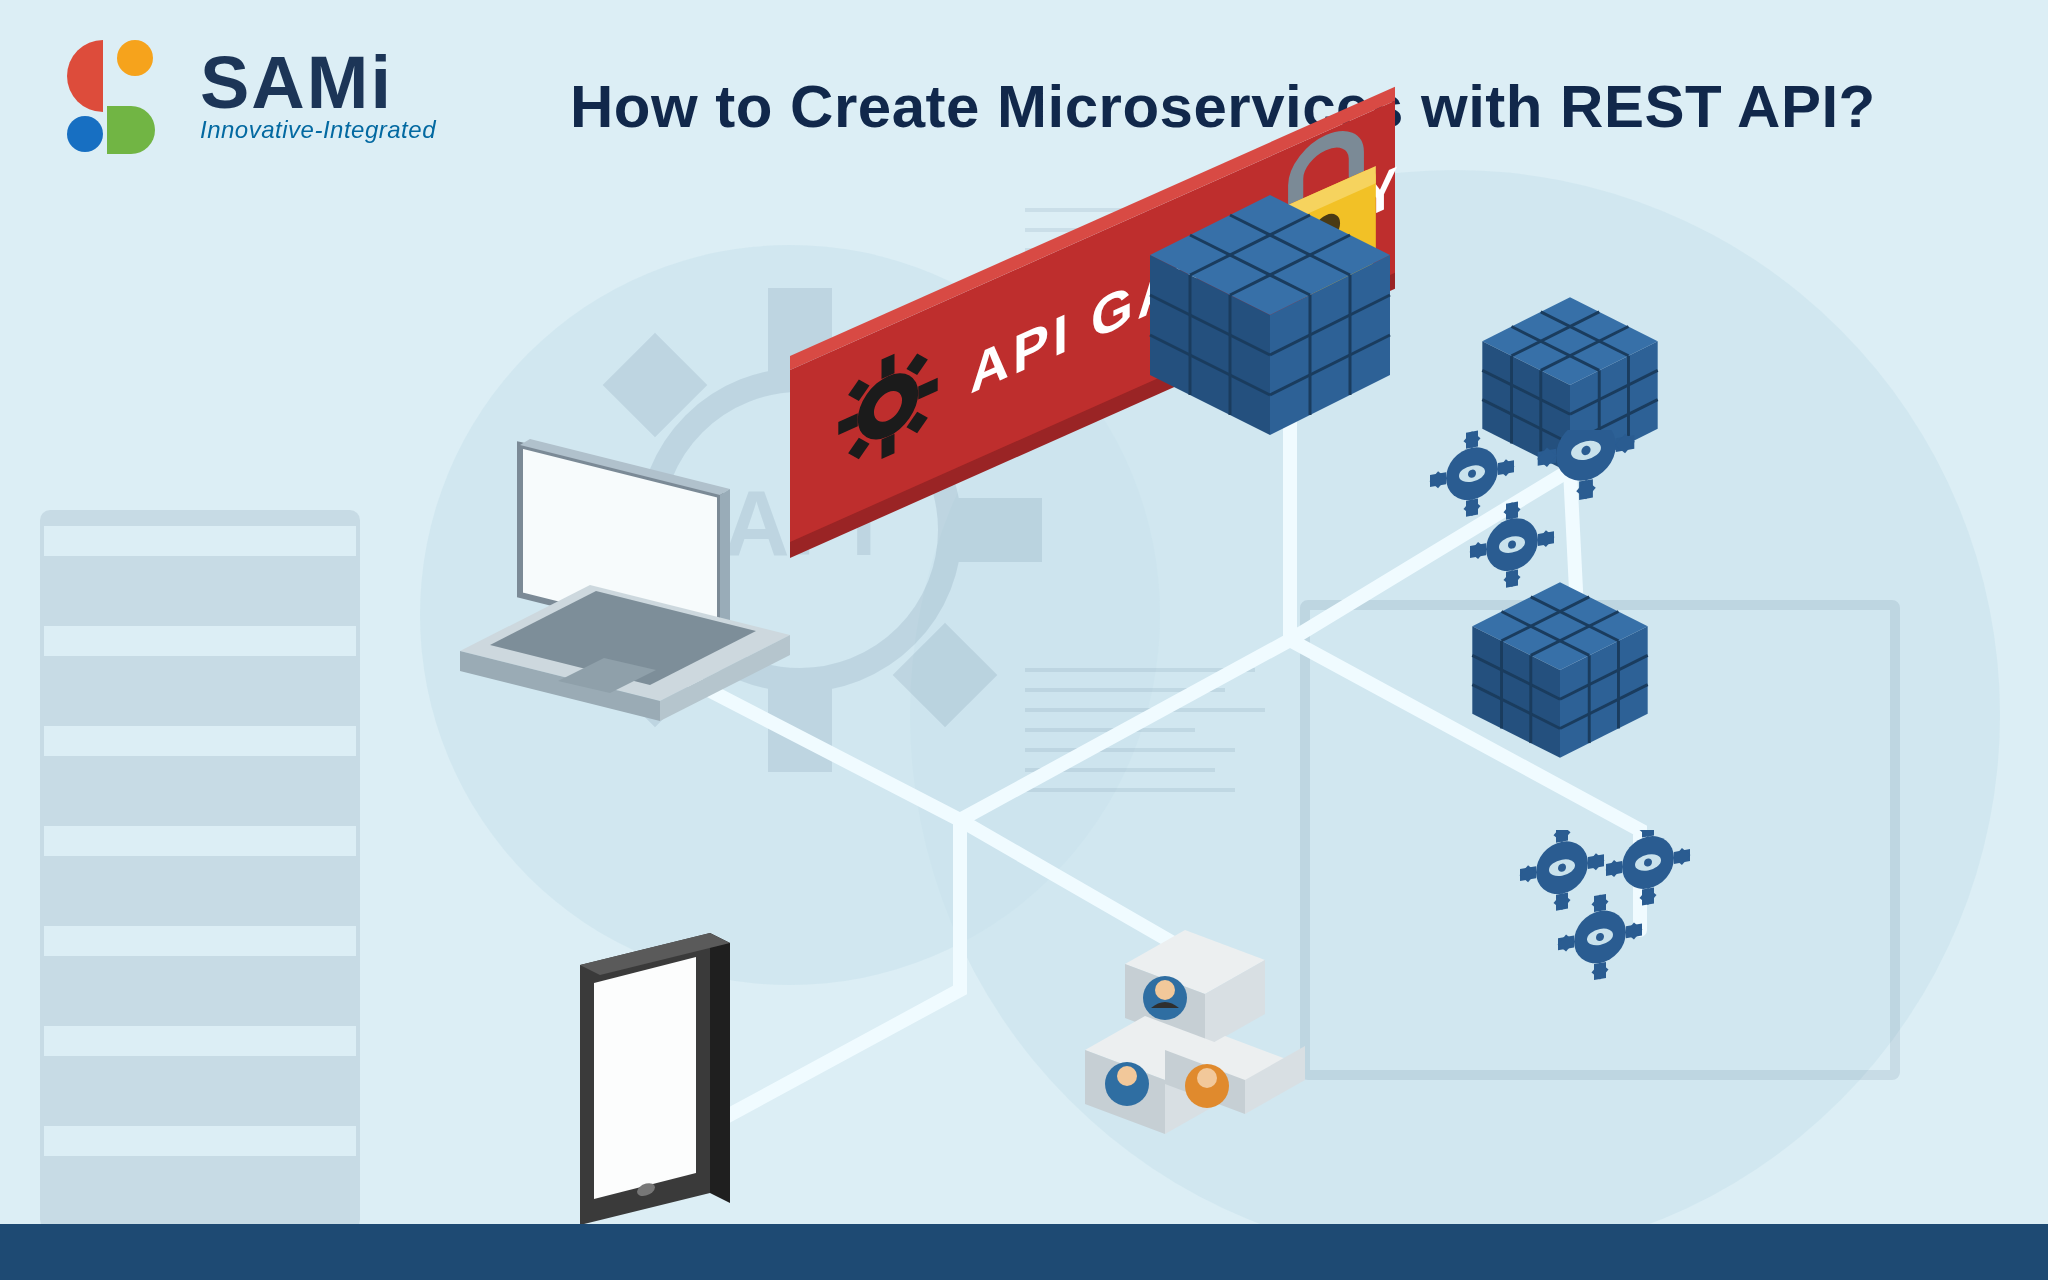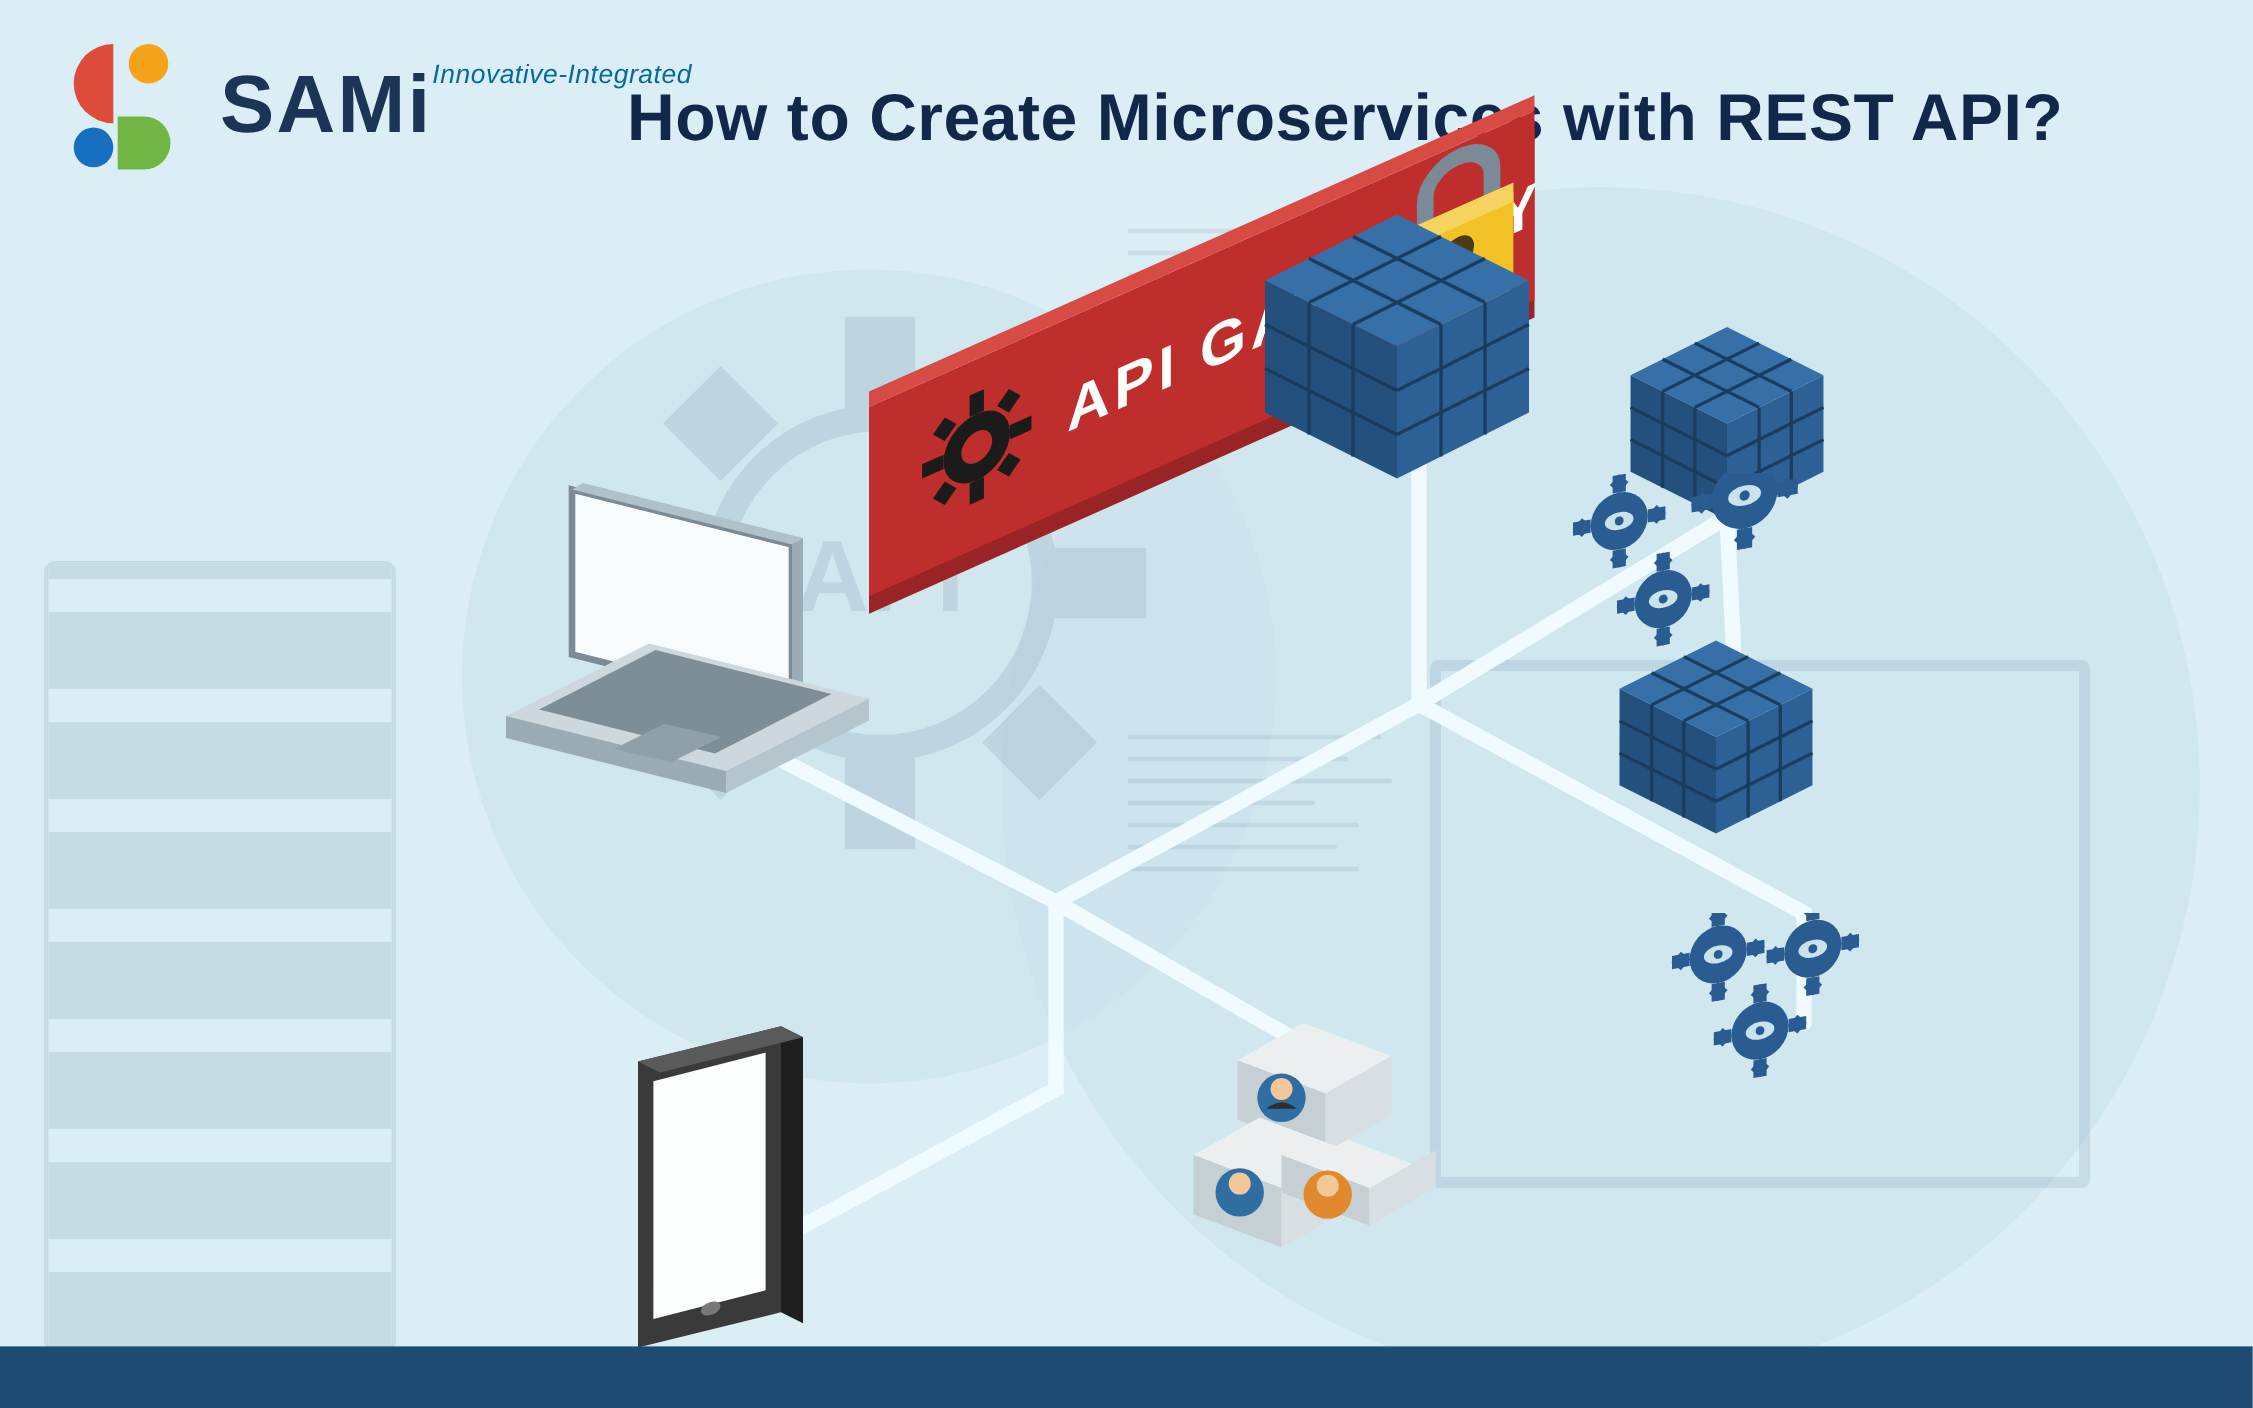--- a/index.html
+++ b/index.html
@@ -48,21 +48,21 @@
   top: 76px; left: 12px;
 }
 .shape-d-green {
   width: 48px; height: 48px;
   background: #71b544;
   border-radius: 0 48px 48px 0;
   top: 66px; left: 52px;
 }
 .logo-text {
   display: flex;
-  flex-direction: row;
+  flex-direction: column;
 }
 .logo-name {
   font-size: 74px;
   font-weight: 700;
   color: #1c3557;
   letter-spacing: 2px;
   line-height: 1;
 }
 .logo-tagline {
   font-size: 24px;

